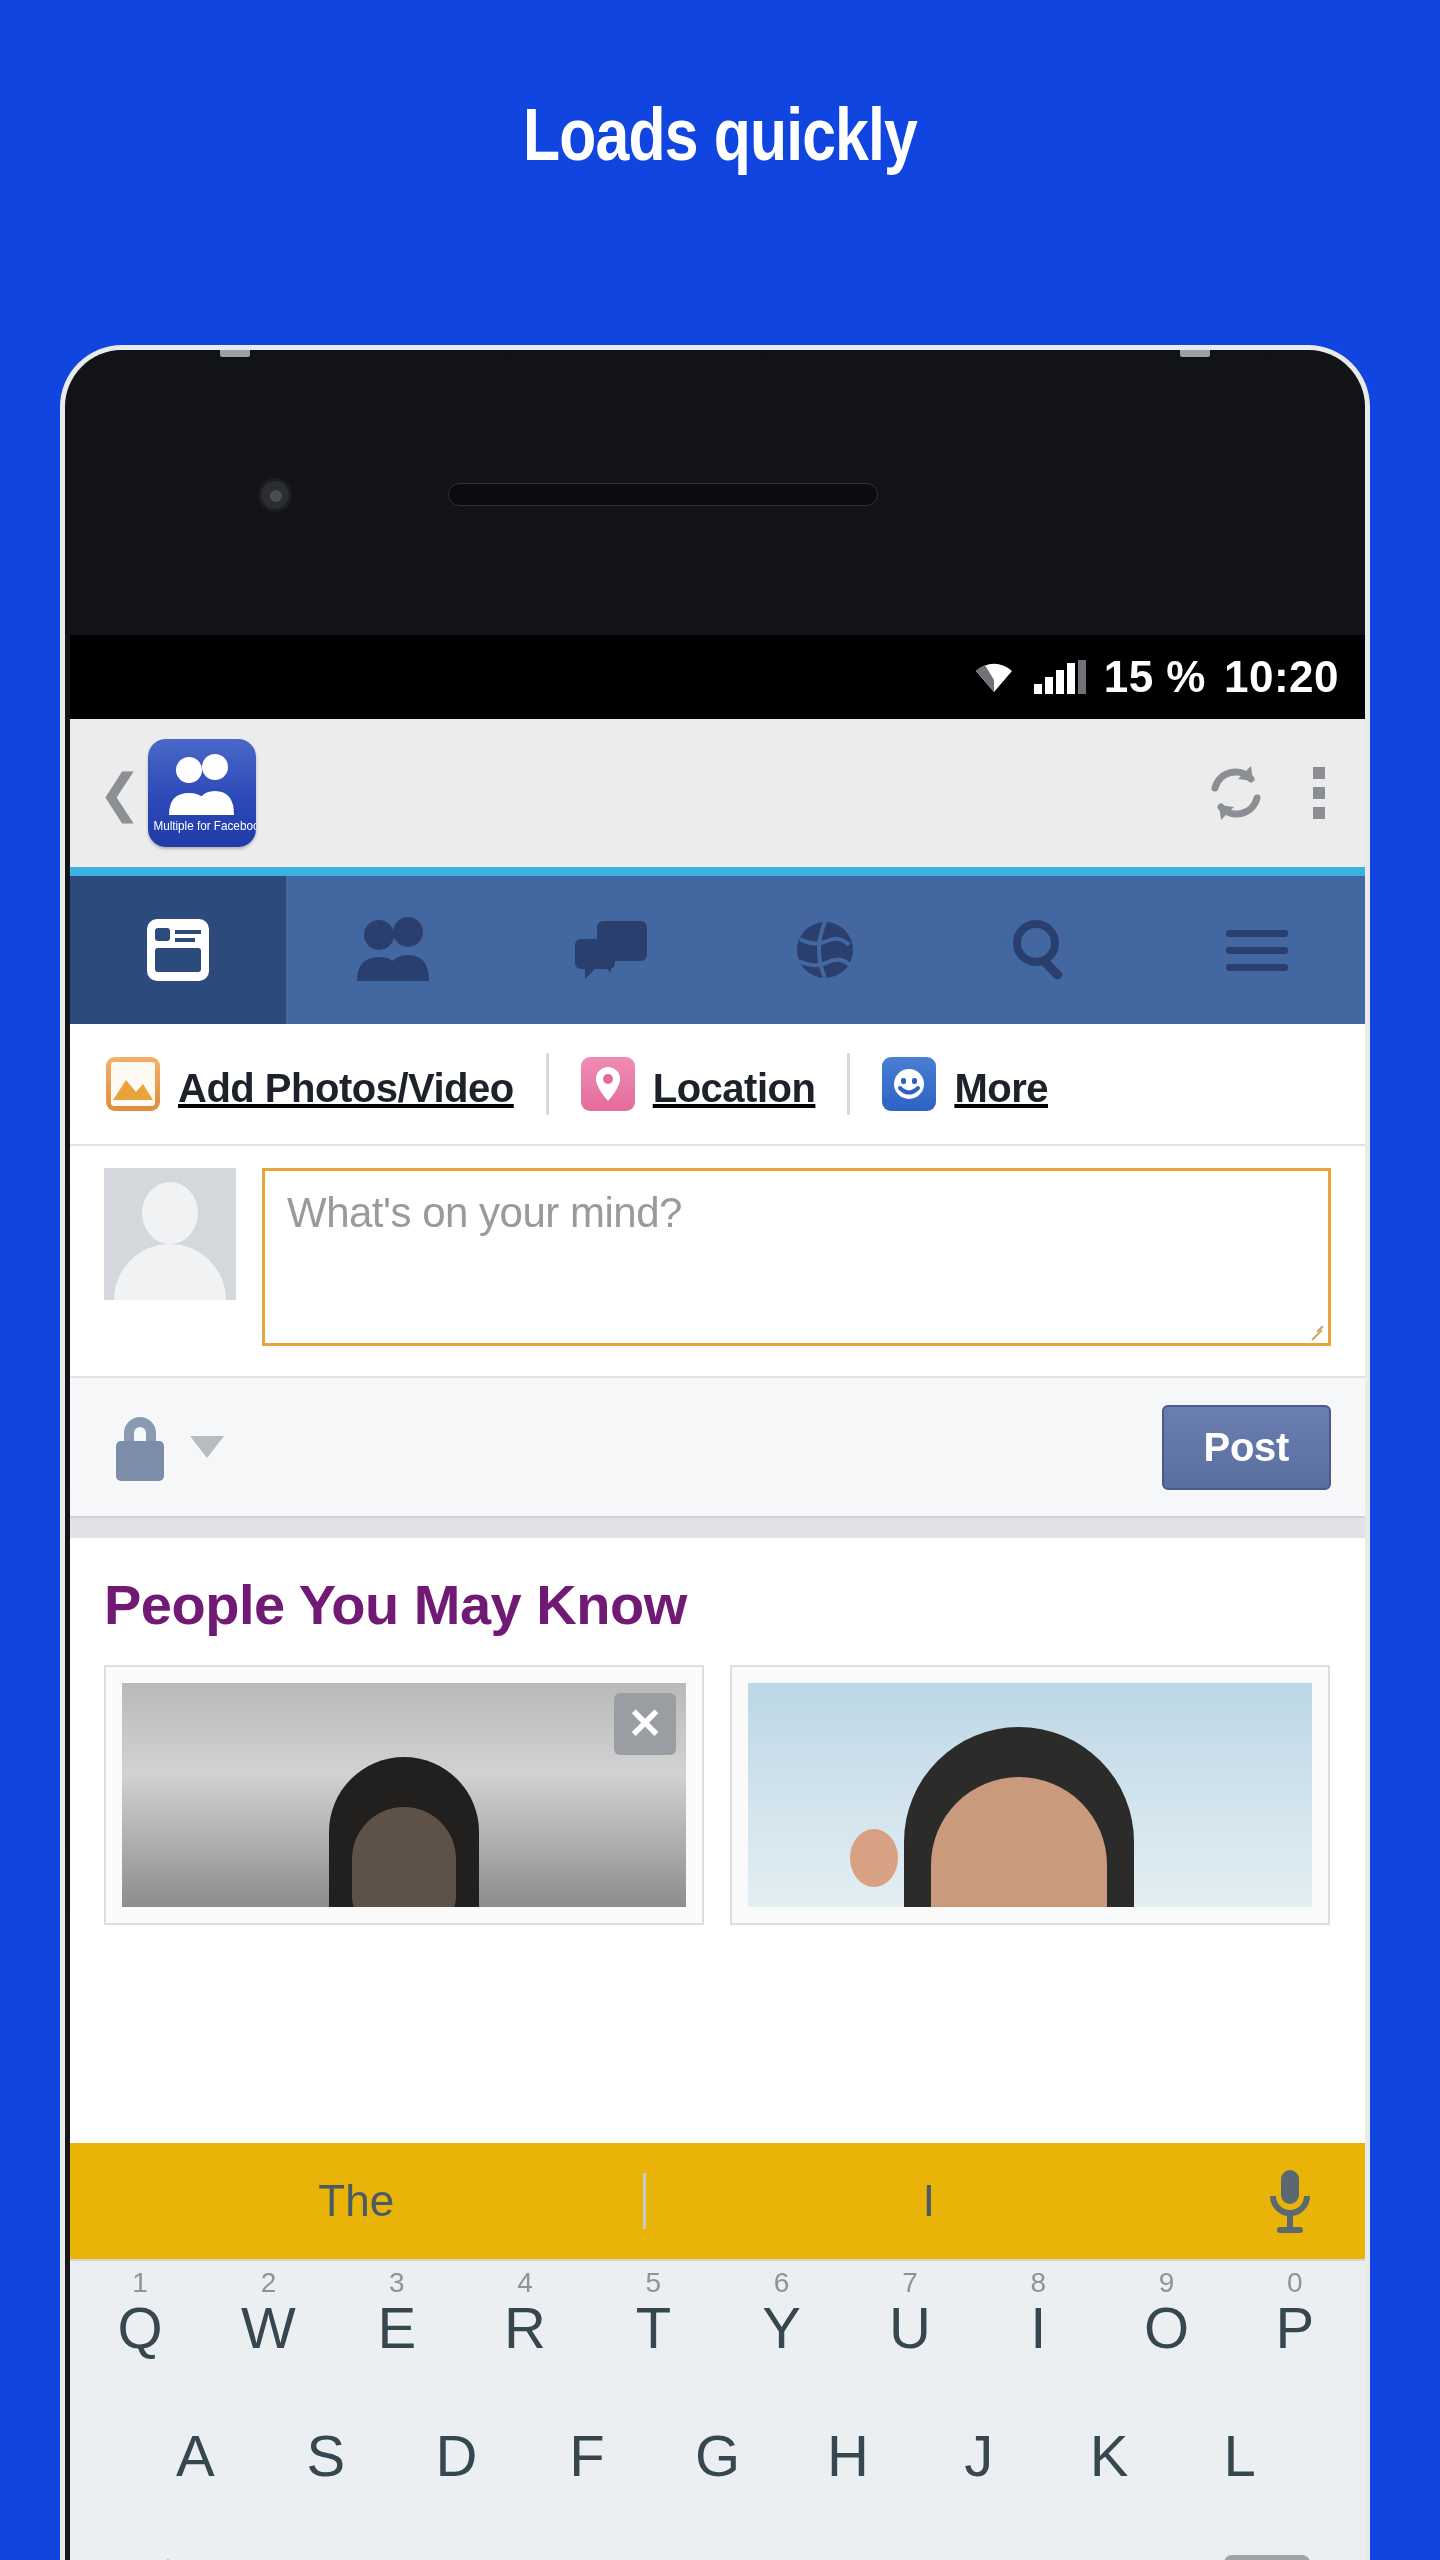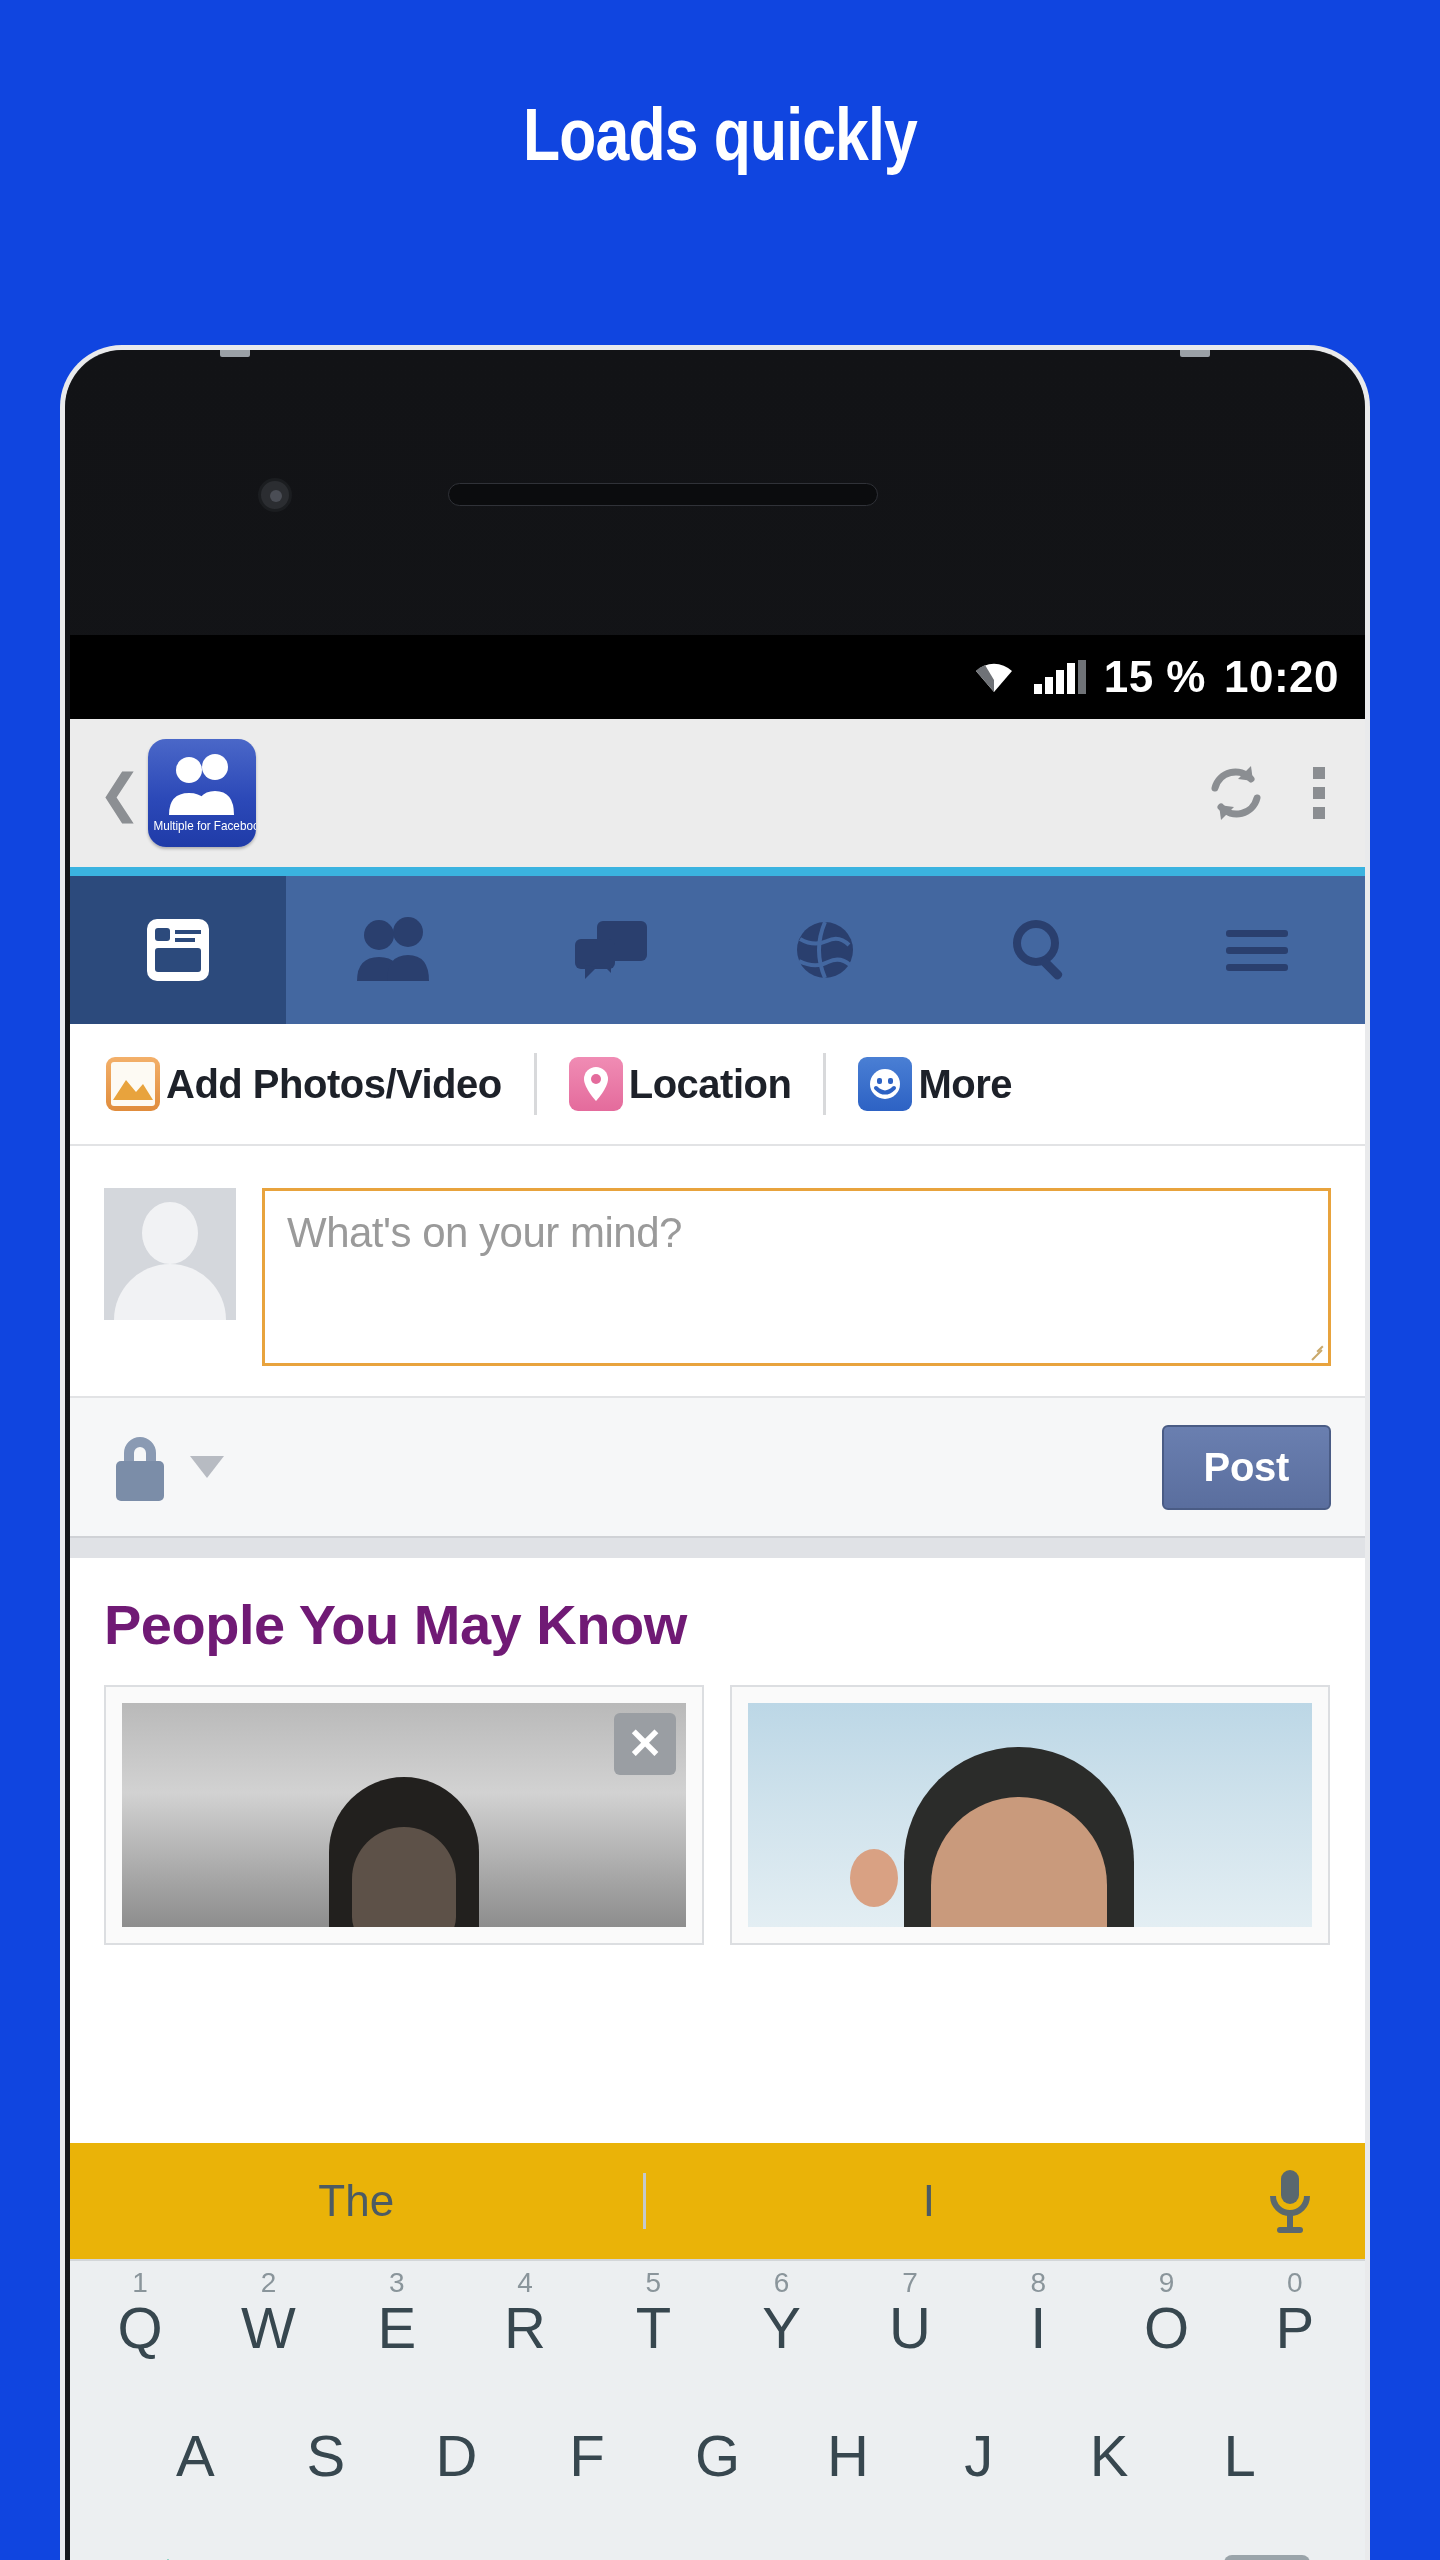--- a/index.html
+++ b/index.html
@@ -119,31 +119,31 @@
     position:relative;
   }
   .fbnav .tab.active{ background:#2c4a7c; }
   .fbnav svg{display:block;}
 
   
   .optrow{
     height:122px; background:#ffffff; display:flex; align-items:center;
     padding:0 36px; border-bottom:2px solid #e2e3e5;
   }
-  .opt{ display:flex; align-items:center; gap:6px;}
+  .opt{ display:flex; align-items:flex-end; gap:18px;text-decoration:underline;}
   .opt-label{ font-size:40px; font-weight:bold; color:#1d2129; letter-spacing:-0.5px;}
   .opt-div{ width:3px; height:62px; background:#d8d9db; margin:0 32px;}
   .sq-icon{ width:54px;height:54px;border-radius:9px;position:relative;}
   .sq-photo{ background:linear-gradient(180deg,#f3b06a,#e08c3c); padding:5px;}
   .sq-photo .inner{ width:100%;height:100%;background:#fdfaf3;border-radius:3px;position:relative;overflow:hidden;}
   .sq-loc{ background:linear-gradient(180deg,#f08cb4,#e46b9c); display:flex;align-items:center;justify-content:center;}
   .sq-more{ background:linear-gradient(180deg,#4a7fd4,#2d62c4); display:flex;align-items:center;justify-content:center;}
 
   
-  .composer{ background:#ffffff; display:flex; padding:42px 34px 30px 34px; gap:26px;}
+  .composer{ background:#ffffff; display:flex; padding:22px 34px 30px 34px; gap:26px;}
   .avatar{
     width:132px;height:132px; background:#d4d7dc; position:relative; overflow:hidden; flex:none;
   }
   .avatar:before{content:"";position:absolute;left:50%;top:14px;transform:translateX(-50%);width:56px;height:62px;border-radius:50%;background:#f1f2f4;}
   .avatar:after{content:"";position:absolute;left:50%;top:76px;transform:translateX(-50%);width:112px;height:80px;border-radius:56px 56px 0 0;background:#f1f2f4;}
   .textarea{
     flex:1; min-height:178px; border:3px solid #e8a33d; background:#ffffff;
     padding:18px 22px; position:relative;
   }
   .ta-placeholder{ color:#9a9a9a; font-size:42px; letter-spacing:-0.5px;}

